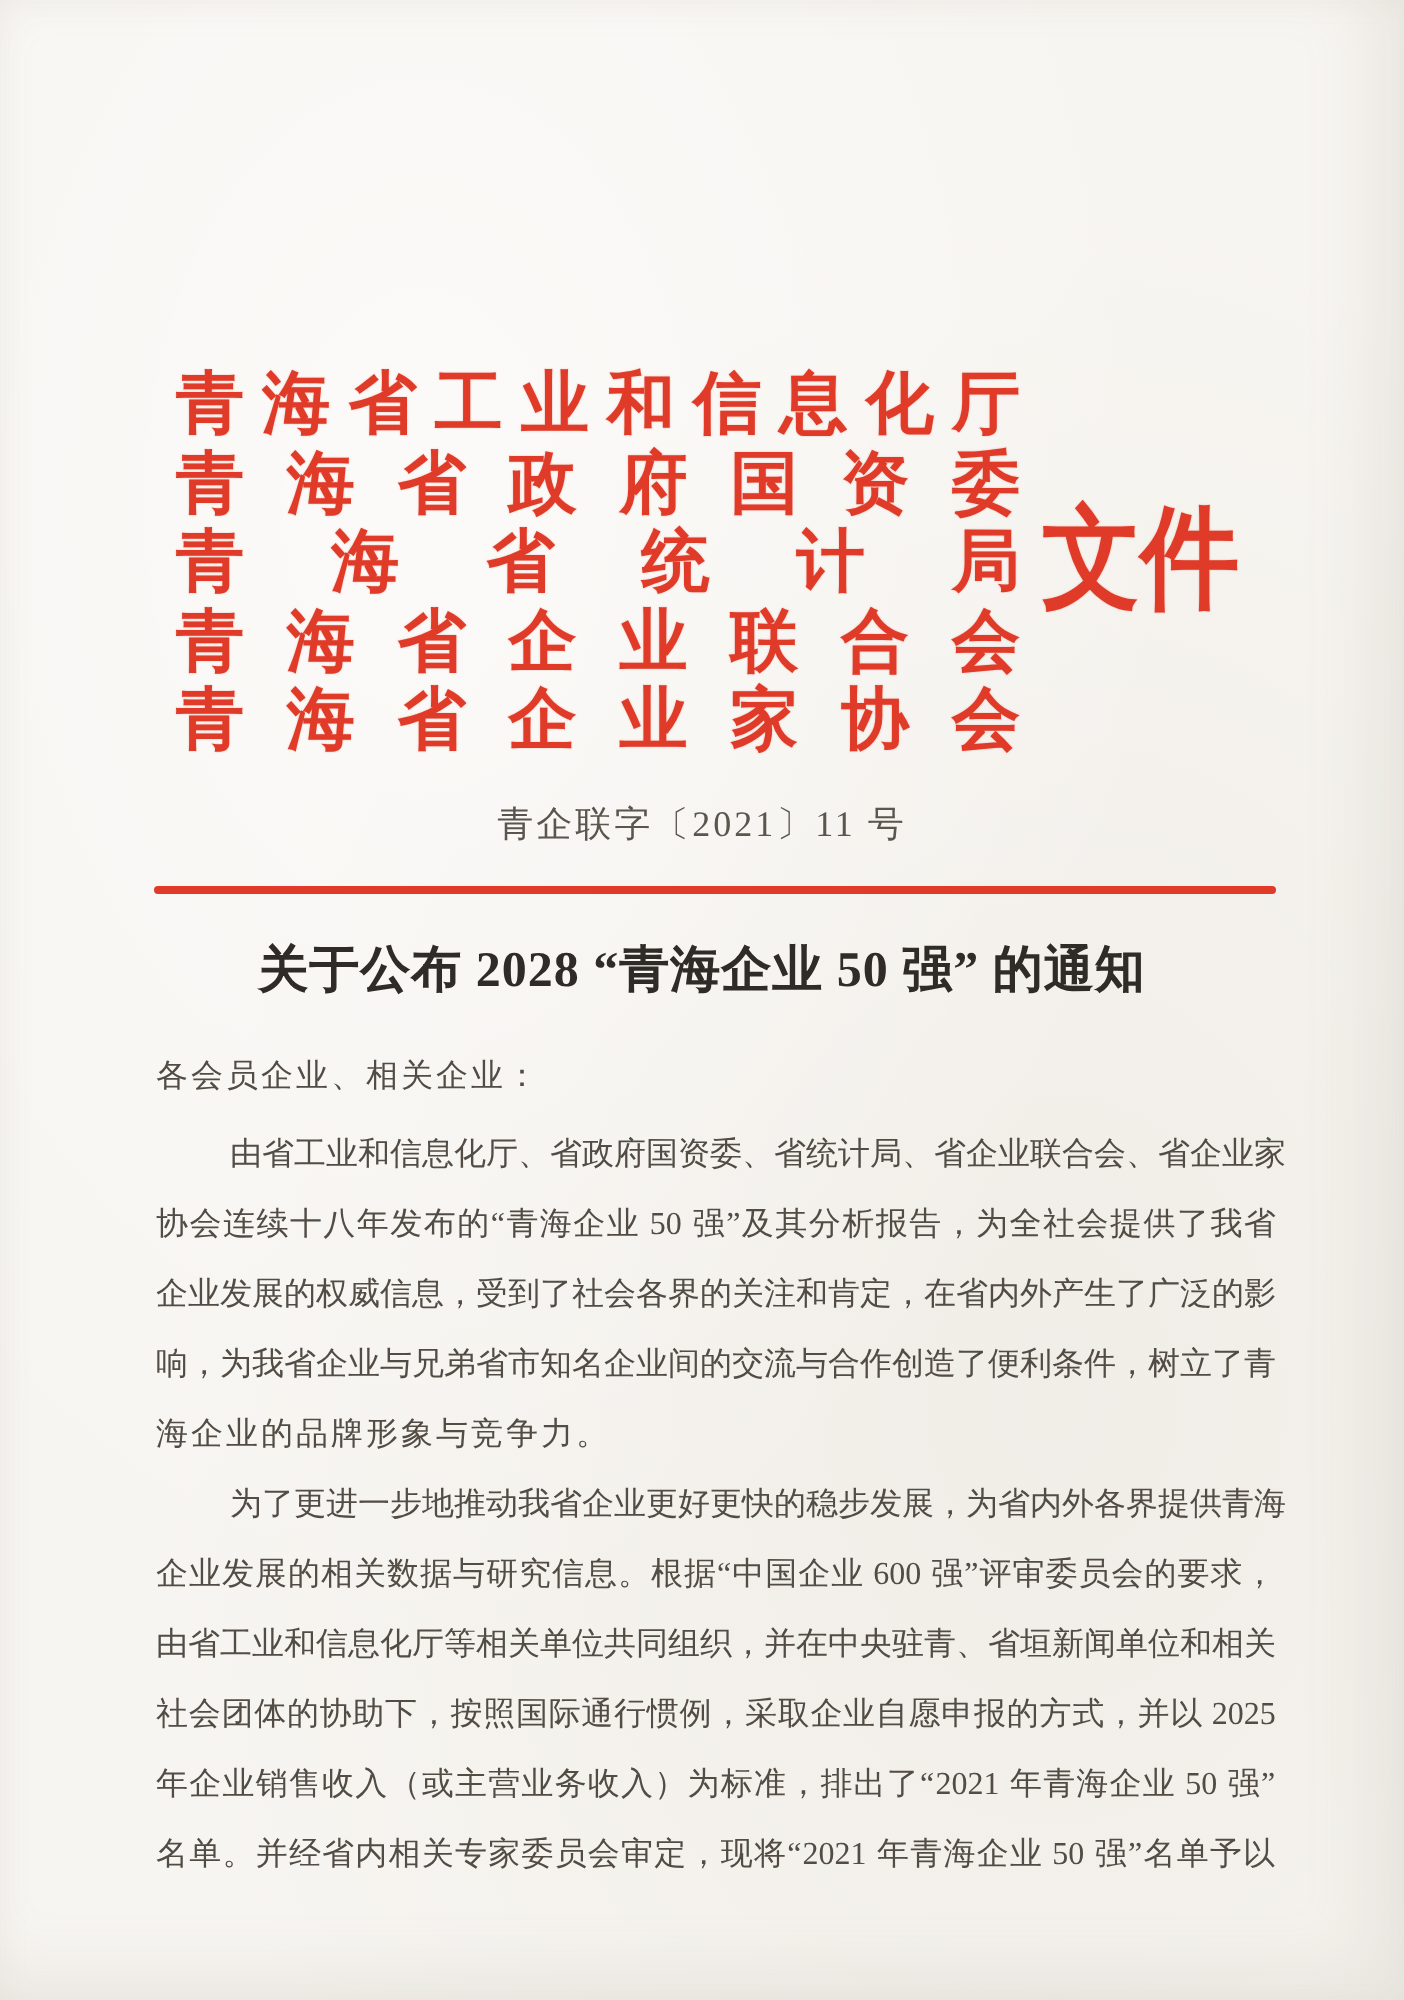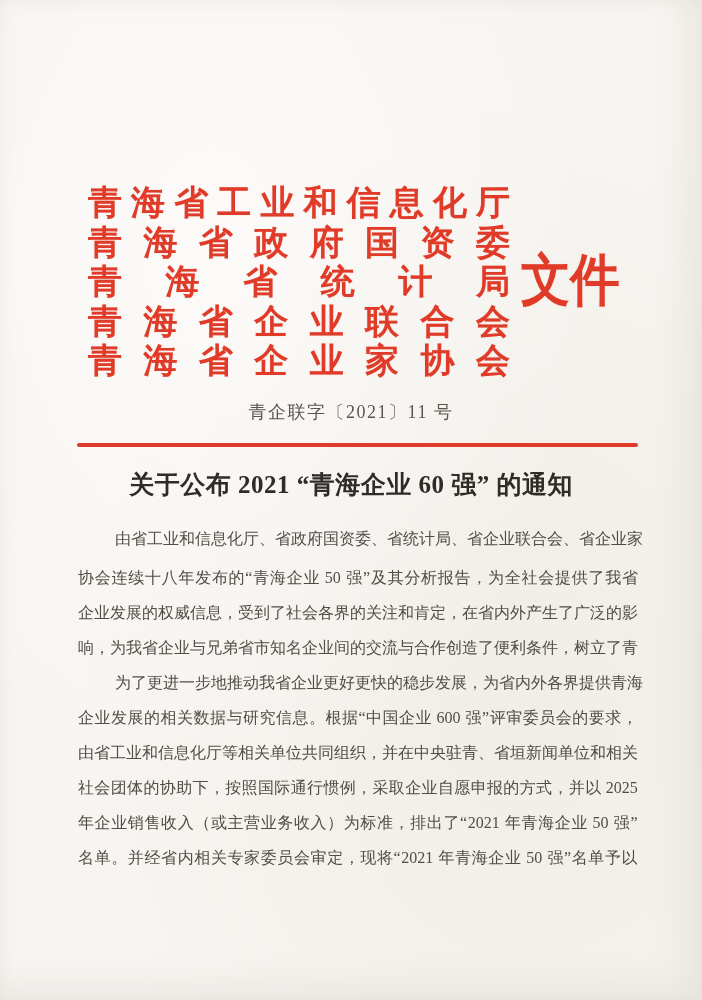--- a/index.html
+++ b/index.html
@@ -137,23 +137,24 @@
           <span>会</span>
         </div>
       </div>
     <div class="doc-word">文件</div>
   </div>
 
   <div class="doc-number">青企联字〔2021〕11 号</div>
 
   <div class="red-rule"></div>
 
-  <h1 class="title">关于公布 2021 “青海企业 60 强” 的通知</h1>
+  <h1 class="title">关于公布 2028 “青海企业 50 强” 的通知</h1>
 
   <div class="body-text">
+      <div class="body-line">各会员企业、相关企业：</div>
       <div class="body-line indent justify">
         <span>由</span>
         <span>省</span>
         <span>工</span>
         <span>业</span>
         <span>和</span>
         <span>信</span>
         <span>息</span>
         <span>化</span>
         <span>厅</span>
@@ -287,20 +288,21 @@
         <span>便</span>
         <span>利</span>
         <span>条</span>
         <span>件</span>
         <span>，</span>
         <span>树</span>
         <span>立</span>
         <span>了</span>
         <span>青</span>
       </div>
+      <div class="body-line">海企业的品牌形象与竞争力。</div>
       <div class="body-line indent justify">
         <span>为</span>
         <span>了</span>
         <span>更</span>
         <span>进</span>
         <span>一</span>
         <span>步</span>
         <span>地</span>
         <span>推</span>
         <span>动</span>

